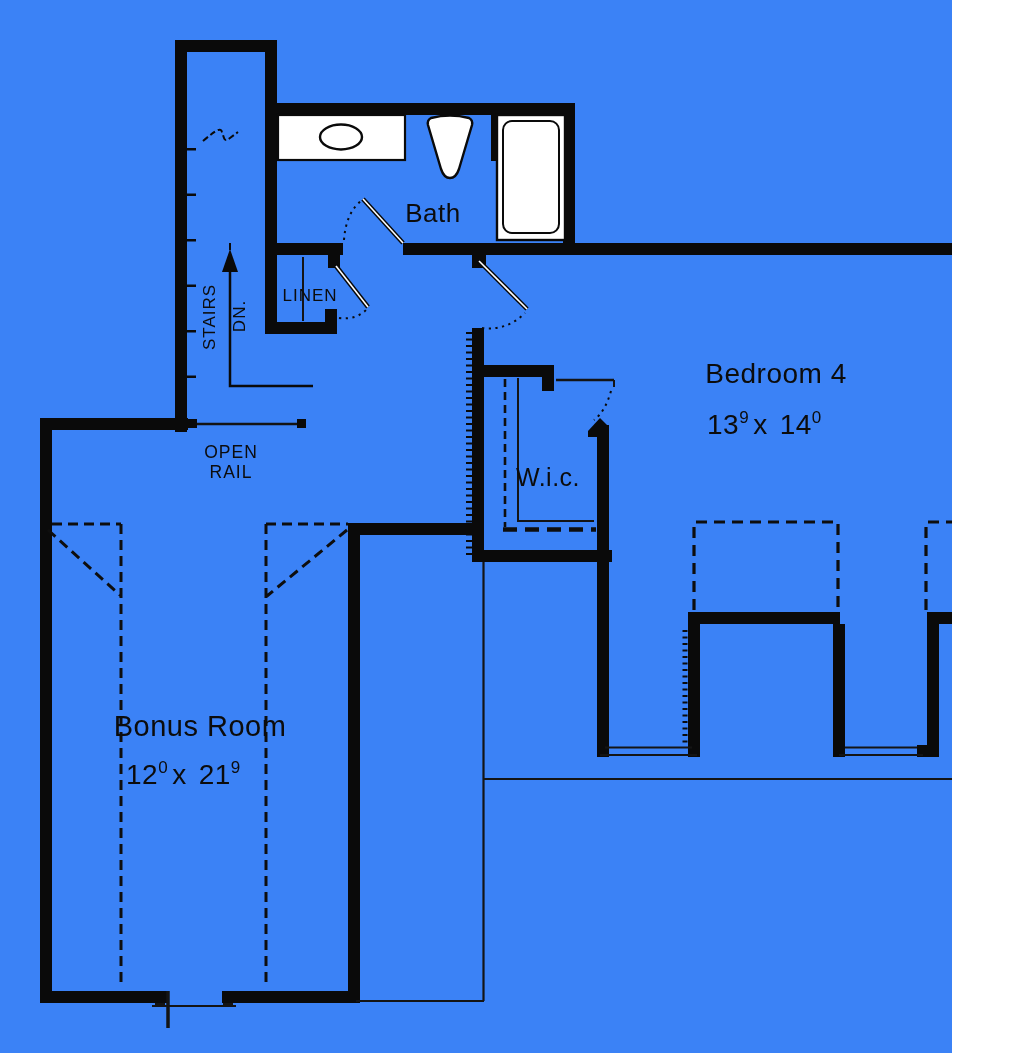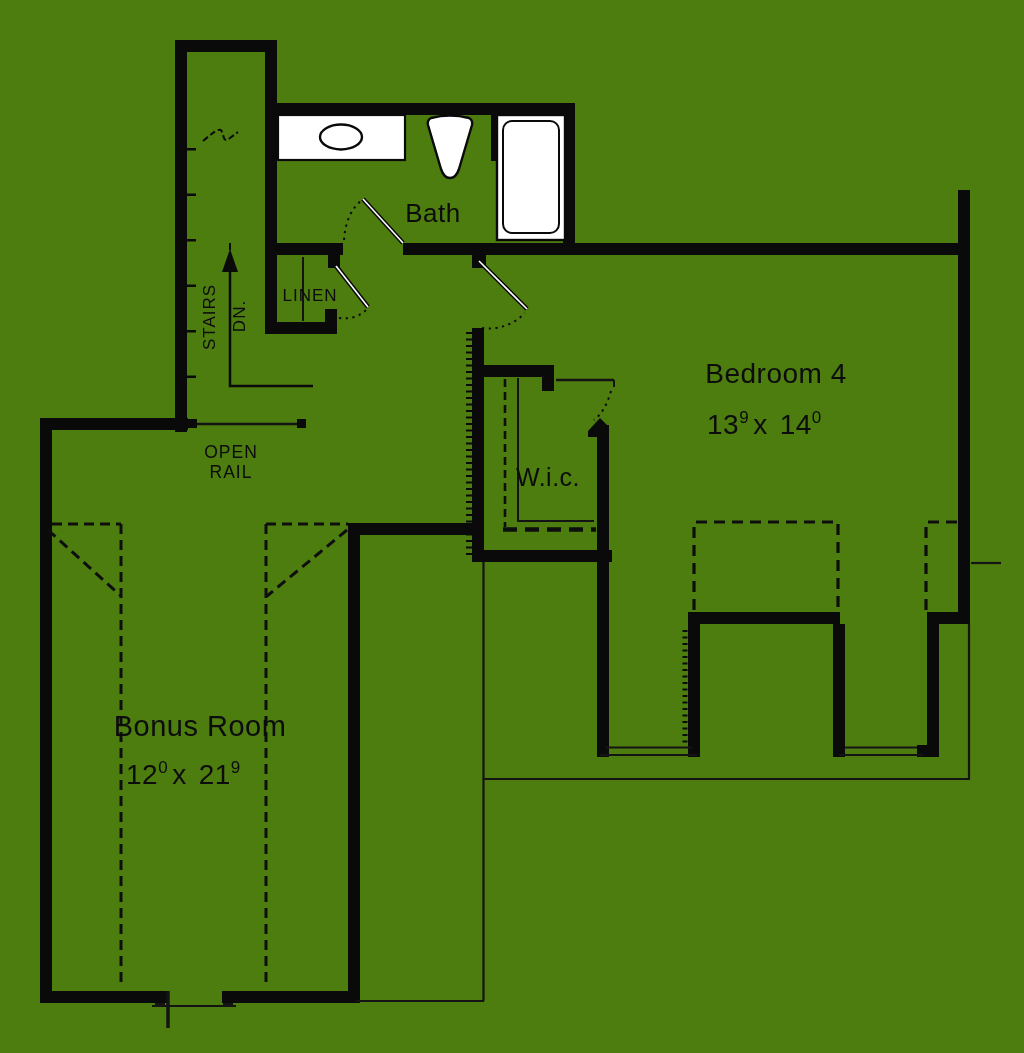--- a/index.html
+++ b/index.html
@@ -1,16 +1,16 @@
 <!DOCTYPE html>
 <html><head>
 <meta charset="utf-8">
 <style>
   html,body{margin:0;padding:0;background:#ffffff;}
-  .page{position:relative;width:1024px;height:1053px;background:#4d7c0f;overflow:hidden;}
+  .page{position:relative;width:952px;height:1053px;background:#3b82f6;overflow:hidden;}
   svg{display:block;}
   text{font-family:"Liberation Sans","DejaVu Sans",sans-serif;fill:#0c0c0c;}
   .lbl-lg{letter-spacing:0.5px;}
   .lbl-sm{letter-spacing:1px;}
 </style>
 </head>
 <body>
 
 <div class="page">
 <svg width="1024" height="1053" viewBox="0 0 1024 1053">

